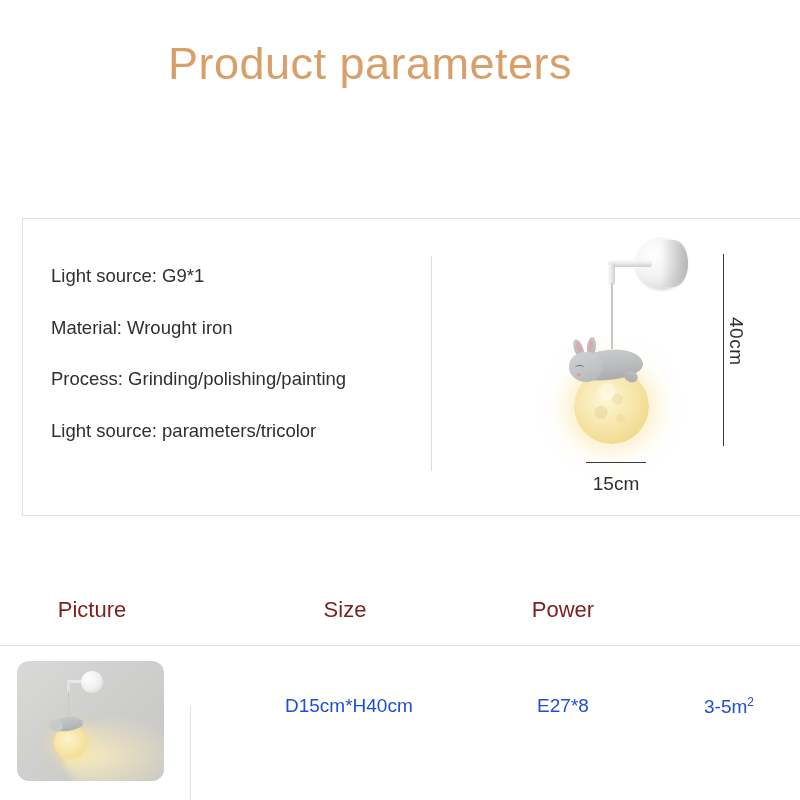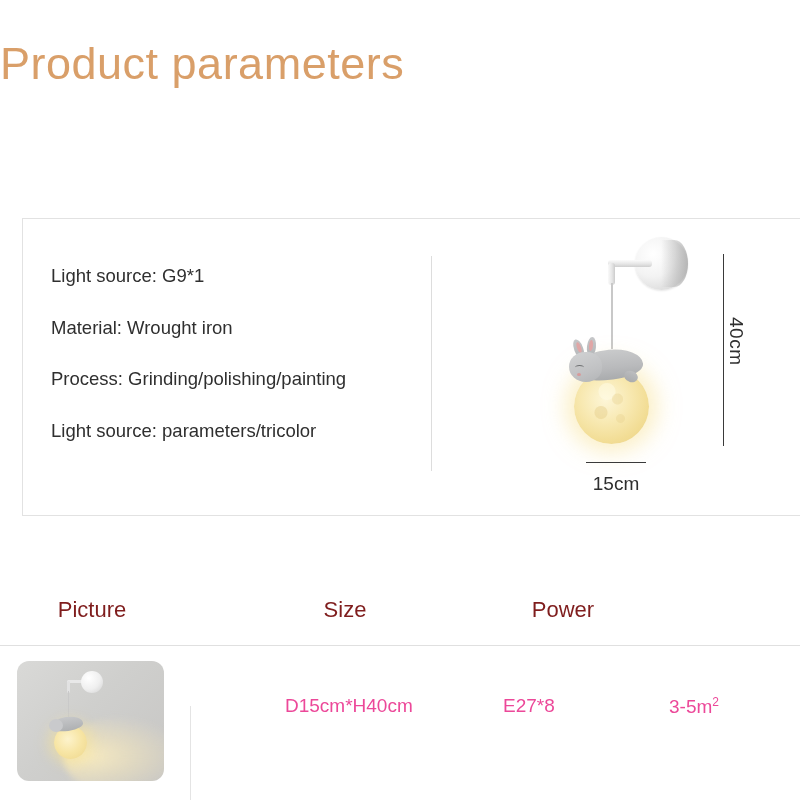--- a/index.html
+++ b/index.html
@@ -17,20 +17,21 @@
     color: #2b2b2b;
     -webkit-font-smoothing: antialiased;
   }
 
   
   .page-title {
     position: absolute;
     left: 0;
     top: 38px;
     width: 740px;
+    text-align: center;
     font-size: 45px;
     font-weight: 400;
     letter-spacing: 0.5px;
     color: #d89a62;
     opacity: 0.95;
   }
 
   
   .spec-panel {
     position: absolute;
@@ -292,22 +293,22 @@
   }
 
   .t-body {
     position: relative;
     height: 155px;
   }
   .t-body-cell {
     position: absolute;
     top: 50px;
     font-size: 19px;
-    color: #ec4899;
-    text-align: left;
+    color: #1d4ed8;
+    text-align: center;
   }
   .cell-sup { font-size: 12px; vertical-align: super; }
 
   
   .thumb {
     position: absolute;
     left: 17px;
     top: 16px;
     width: 147px;
     height: 120px;

